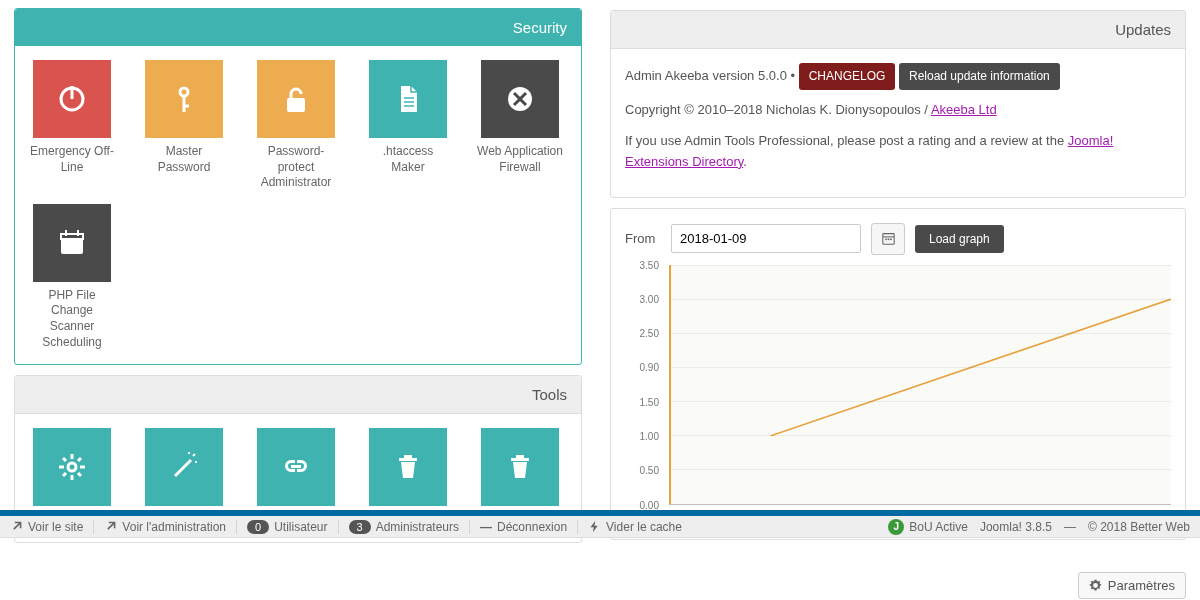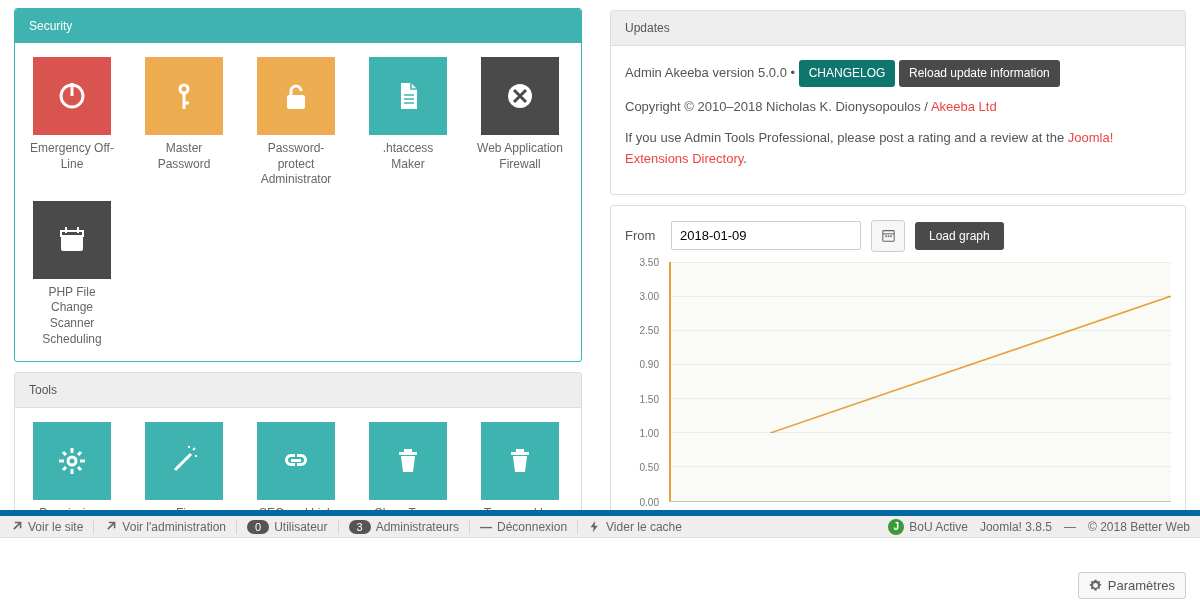--- a/index.html
+++ b/index.html
@@ -2,37 +2,37 @@
 <html><head>
 <meta charset="utf-8">
 <style>
 * { box-sizing: border-box; margin: 0; padding: 0; }
 body { font-family: Arial, Helvetica, sans-serif; font-size: 13px; color: #555; background: #fff; width: 1200px; height: 600px; overflow: hidden; position: relative; }
 .cols { display: flex; gap: 28px; padding: 0 14px 0 14px; }
 .col-left { width: 568px; }
 .col-right { flex: 1; }
 .panel { border: 1px solid #ddd; border-radius: 3px; background: #fff; margin-top: 10px; }
 .panel.security { border-color: #3fb3b0; margin-top: 8px; }
-.panel-header { background: #eee; color: #555; font-size: 12px; padding: 10px 14px; border-bottom: 1px solid #ddd; border-radius: 3px 3px 0 0; }
+.panel-header { background: #eee; color: #555; font-size: 15px; padding: 10px 14px; border-bottom: 1px solid #ddd; border-radius: 3px 3px 0 0; text-align: right; }
 .panel.security .panel-header { background: #3fb3b0; color: #fff; border-bottom: none; }
 .panel-body { padding: 14px; }
 .grid { display: flex; flex-wrap: wrap; gap: 13px 26px; }
 .tile { width: 86px; text-align: center; cursor: pointer; }
 .tile-icon { width: 78px; height: 78px; margin: 0 auto 6px; display: flex; align-items: center; justify-content: center; color: #fff; }
 .teal { background: #3fb3b0; }
 .red { background: #d9534f; }
 .orange { background: #ecac4f; }
 .dark { background: #4a4a4a; }
 .tile-label { font-size: 12px; color: #666; line-height: 1.3; }
 .updates-body { font-size: 13px; line-height: 1.6; color: #555; }
 .updates-body p { margin-bottom: 10px; }
 .btn { display: inline-block; padding: 4px 10px; border-radius: 3px; color: #fff; font-size: 12px; cursor: pointer; vertical-align: middle; }
-.btn.teal { background: #0f766e; }
+.btn.teal { background: #7f1d1d; }
 .btn.dark { background: #4a4a4a; }
-a.link { color: #ef4444; }
+a.link { color: #a21caf; text-decoration: underline; }
 .form-row { display: flex; align-items: center; gap: 10px; margin-bottom: 10px; }
 .form-row label { width: 36px; }
 .form-row input[type=text] { border: 1px solid #ccc; padding: 6px 8px; width: 190px; font-size: 13px; border-radius: 2px; }
 .icon-btn { border: 1px solid #ccc; background: #f6f6f6; width: 34px; height: 32px; display: flex; align-items: center; justify-content: center; border-radius: 3px; cursor: pointer; }
 .chart-area { position: relative; height: 260px; }
 .y-ticks { position: absolute; left: 0; top: 0; bottom: 20px; width: 42px; }
 .y-tick { position: absolute; right: 8px; font-size: 10px; color: #777; transform: translateY(-50%); }
 .chart-plot { position: absolute; left: 44px; right: 0; top: 0; bottom: 20px; border-left: 2px solid #e6a23c; border-bottom: 1px solid #ccc; background: #fafaf7; }
 .gridline { position: absolute; left: 0; right: 0; height: 1px; background: rgba(0,0,0,0.06); }
 .chart-line { position: absolute; left: 0; top: 0; width: 100%; height: 100%; }

